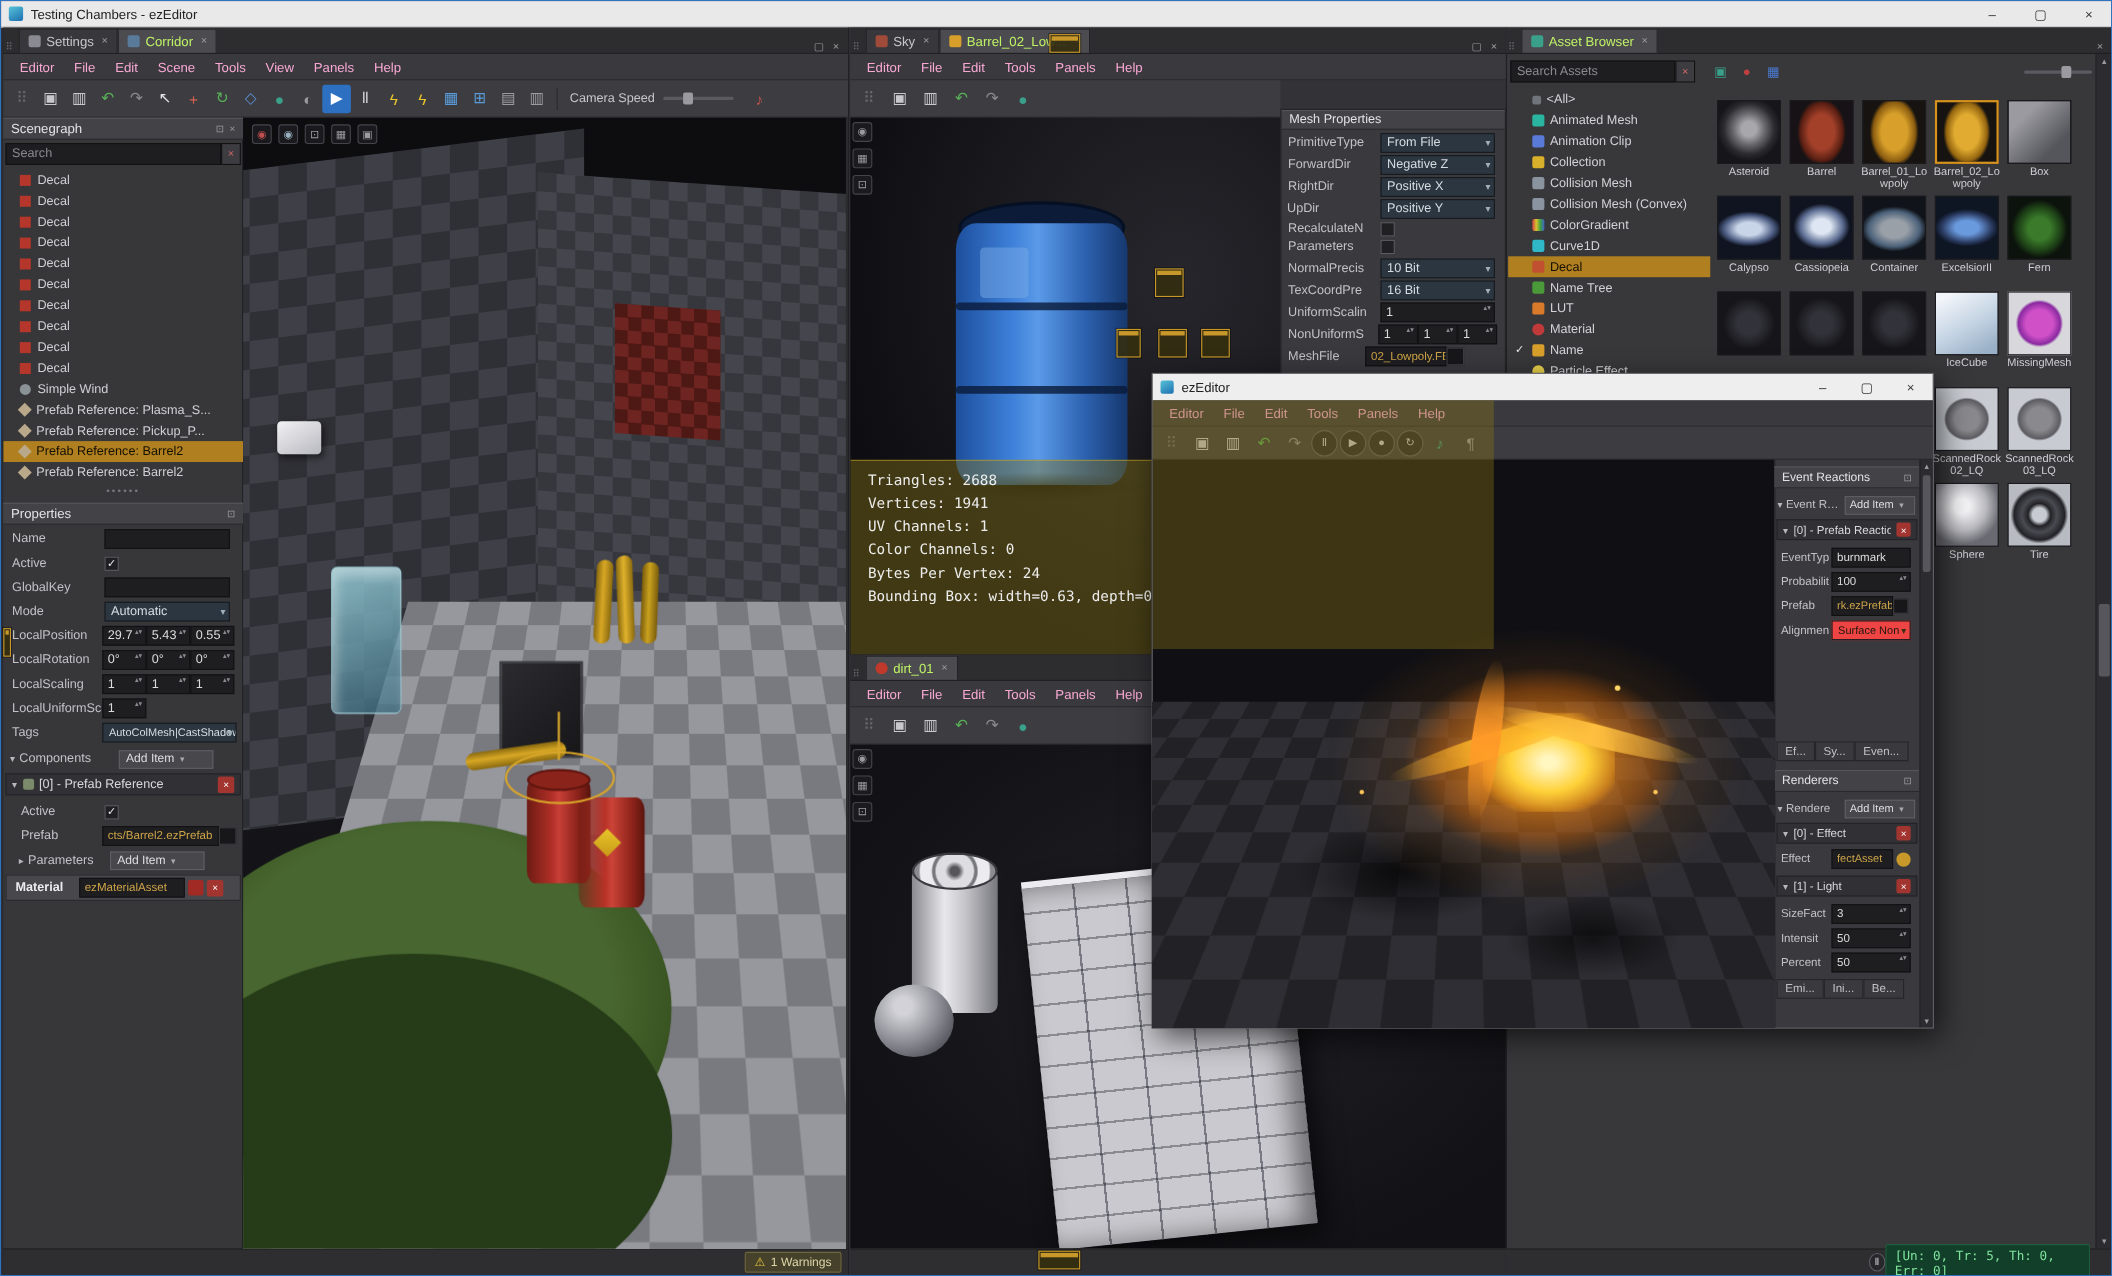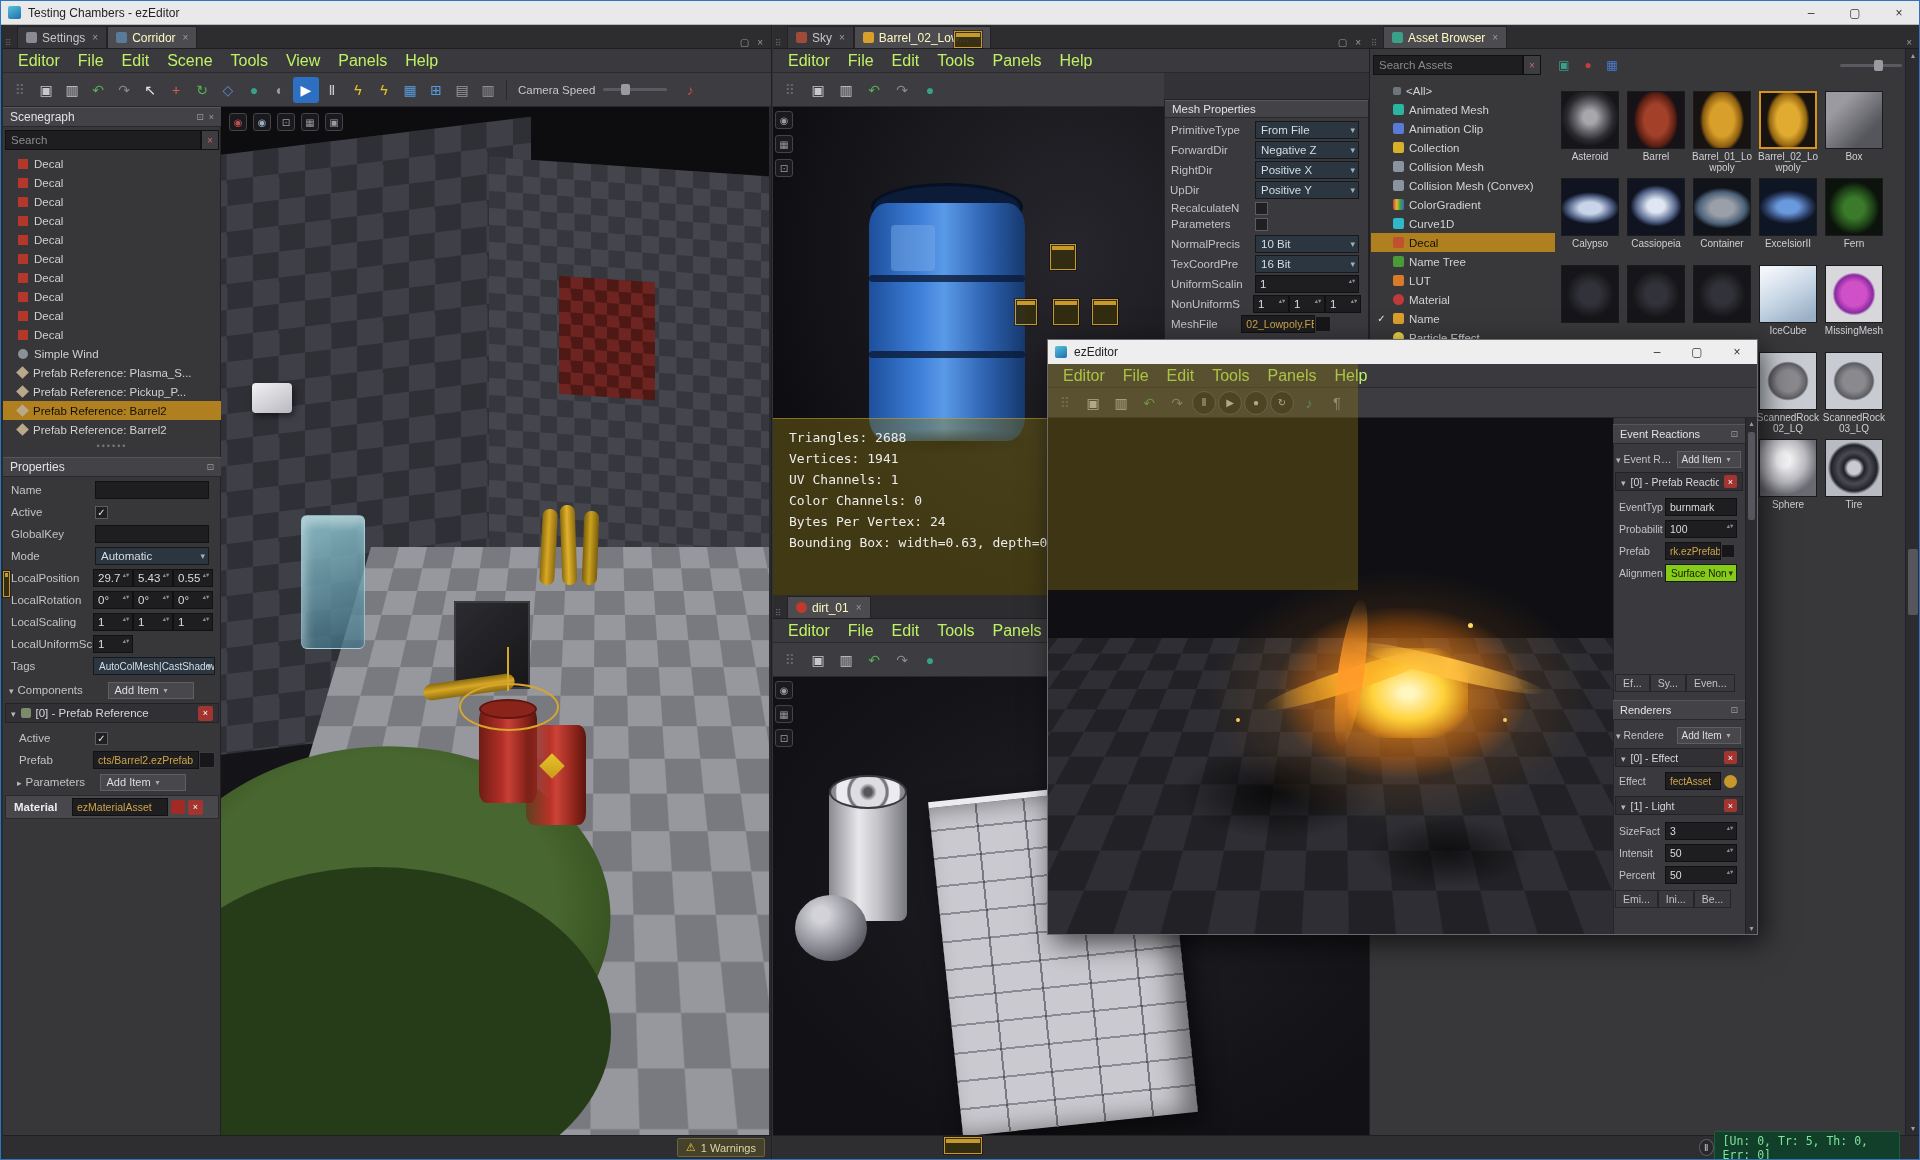--- a/index.html
+++ b/index.html
@@ -10,46 +10,46 @@
   
   .titlebar{left:0;top:0;width:1920px;height:24px;background:#e9e9e9;color:#1c1c1c;display:flex;align-items:center;border-bottom:1px solid #b8b8b8}
   .titlebar .appico{width:13px;height:13px;margin:0 7px;background:linear-gradient(150deg,#57c2d8,#1d6fb0);border-radius:2px}
   .titlebar .ttl{font-size:12px;color:#222}
   .capbtns{margin-left:auto;display:flex;height:100%}
   .capbtn{width:44px;height:100%;display:flex;align-items:center;justify-content:center;font-size:12px;color:#333}
   .wtb .capbtn{width:40px}
   
   .tabbar{background:#2d2d30;display:flex;align-items:flex-end;border-bottom:1px solid #1f1f22}
   .tab{height:22px;display:flex;align-items:center;gap:5px;padding:0 8px;background:#38383c;border:1px solid #232327;border-bottom:none;color:#c6c6ca;font-size:12px;white-space:nowrap}
-  .tab.active{background:#4b4b50;color:#fef9c3}
+  .tab.active{background:#4b4b50;color:#bef264}
   .ticon{width:11px;height:11px;border-radius:2px;flex:none}
   .tclose{color:#9a9a9e;font-size:10px;margin-left:2px}
   .tclose:after{content:"×"}
   .tbextra{margin-left:auto;display:flex;gap:8px;padding:0 8px;color:#9a9a9e;font-size:10px}
   .tbextra span:after{content:"×"}
   .tbextra .sq:after{content:"▢"}
   .menubar{background:#3a3a3e;display:flex;align-items:center;padding-left:6px;border-bottom:1px solid #2a2a2e}
-  .mitem{padding:3px 9px;font-size:16px;color:#bef264}
+  .mitem{padding:3px 9px;font-size:12px;color:#f9a8d4}
   .toolbar{background:#3d3d41;border-bottom:1px solid #28282c;display:flex;align-items:center;gap:2px;padding:0 4px}
   .tbtn{min-width:26px;height:26px;display:flex;align-items:center;justify-content:center;border-radius:3px;font-size:14px;color:#cfcfd4}
   .tbtn[data-round="1"]{border:1px solid #5a5a60;background:#28282c;border-radius:50%;width:24px;height:24px;min-width:24px;font-size:10px}
   .dots{color:#66666c;font-size:9px;width:10px;min-width:10px;letter-spacing:-1px}
   .sep{width:1px;height:20px;background:#2a2a2e;margin:0 3px}
   
   .phdr{background:#434347;color:#e2e2e6;font-size:12px;display:flex;align-items:center;padding:0 7px;border-top:1px solid #55555a;border-bottom:1px solid #29292d}
   .phdr .hicons{margin-left:auto;color:#9a9a9e;font-size:9px;display:flex;gap:5px}
   .hico-float:after{content:"⊡"}
   .hico-close:after{content:"×"}
   .prow{position:absolute;display:flex;align-items:center;font-size:11.5px}
   .plbl{color:#c2c2c6;overflow:hidden;white-space:nowrap;text-overflow:ellipsis}
   .field{background:#1e1e21;border:1px solid #111113;color:#dcdcdc;height:18px;display:flex;align-items:center;padding:0 4px;font-size:11.5px;overflow:hidden;white-space:nowrap}
   .gold{color:#cda448}
   .select{background:#2b3640;border:1px solid #16191c;color:#d6dde2;height:18px;display:flex;align-items:center;padding:0 14px 0 5px;font-size:11.5px;position:relative;overflow:hidden;white-space:nowrap}
   .select:after{content:"▾";position:absolute;right:3px;color:#9fb0ba;font-size:9px}
-  .select.goldsel{background:#84cc16;color:#1c160a}
+  .select.goldsel{background:#ef4444;color:#1c160a}
   .select.goldsel:after{color:#3a2f12}
   .spin{background:#1e1e21;border:1px solid #111113;color:#dcdcdc;height:18px;display:flex;align-items:center;padding:0 12px 0 4px;font-size:11.5px;position:relative;white-space:nowrap;overflow:hidden}
   .spin:after{content:"▴▾";position:absolute;right:1px;top:1px;width:10px;color:#8a8a90;font-size:6.5px;line-height:7px;display:block;text-align:center;word-break:break-all}
   .chk{width:13px;height:13px;background:#202023;border:1px solid #5c5c62;display:flex;align-items:center;justify-content:center;font-size:10px;color:#e8e8ec}
   .chk[data-on="1"]:after{content:"✓"}
   .additem{height:17px;background:#47474c;border:1px solid #5e5e64;font-size:11px;color:#dedee2;display:flex;align-items:center;padding:0 6px;white-space:nowrap}
   .additem:after{content:"▾";margin-left:5px;font-size:8px;color:#aaa}
   .xbtn{width:15px;height:15px;background:#a23530;color:#fff;font-size:9px;display:flex;align-items:center;justify-content:center;border-radius:2px;flex:none}
   .xbtn:after{content:"×"}
   .twist:after{content:"▾";font-size:9px;color:#b8b8bc}

